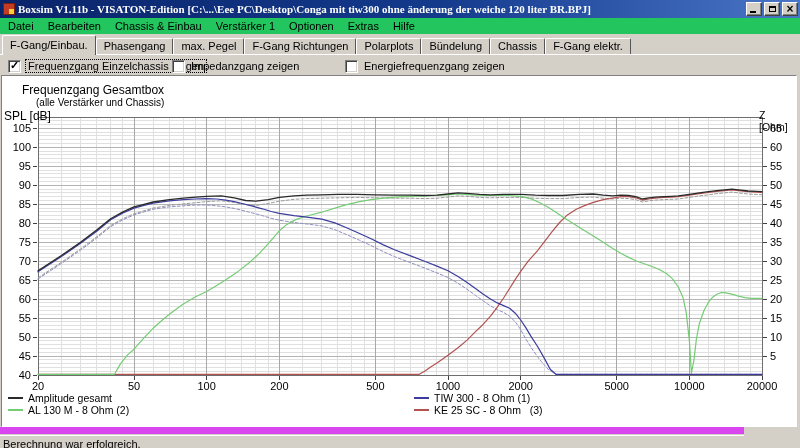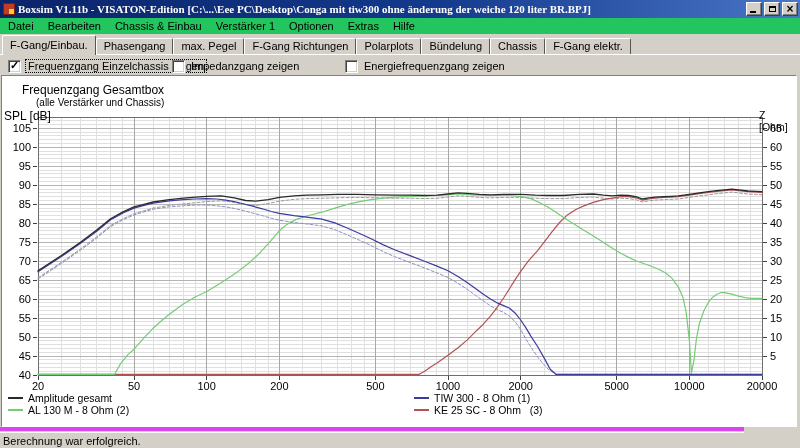--- a/index.html
+++ b/index.html
@@ -55,21 +55,21 @@
   #chart-svg{position:absolute;left:0;top:0;}
   
   .legend-col{position:absolute;font-size:10.5px;}
   #legend-col1{left:6px;top:316px;text-align:center;}
   #legend-col2{left:412px;top:316px;}
   .legend-item{display:flex;align-items:center;height:12px;}
   .legend-swatch{width:15px;height:2px;margin-right:5px;flex:0 0 auto;}
   .legend-label{white-space:pre;}
   
   .statusbar{position:absolute;left:0;top:427px;width:744px;height:21px;background:#d4d0c8;
-    border-top:4px solid #d946ef;box-sizing:border-box;}
+    border-top:7px solid #d946ef;box-sizing:border-box;}
   .statusbar .inner{position:absolute;left:0;top:1px;width:100%;height:16px;
     border-top:1px solid #fff;padding:2px 3px;box-sizing:border-box;}
 </style>
 </head>
 <body>
 
 <div class="titlebar">
   <div class="app-icon"></div>
   <div class="wtitle">Boxsim V1.11b - VISATON-Edition [C:\...\Eee PC\Desktop\Conga mit tiw300 ohne änderung der weiche 120 liter BR.BPJ]</div>
   <div class="winbtns">

